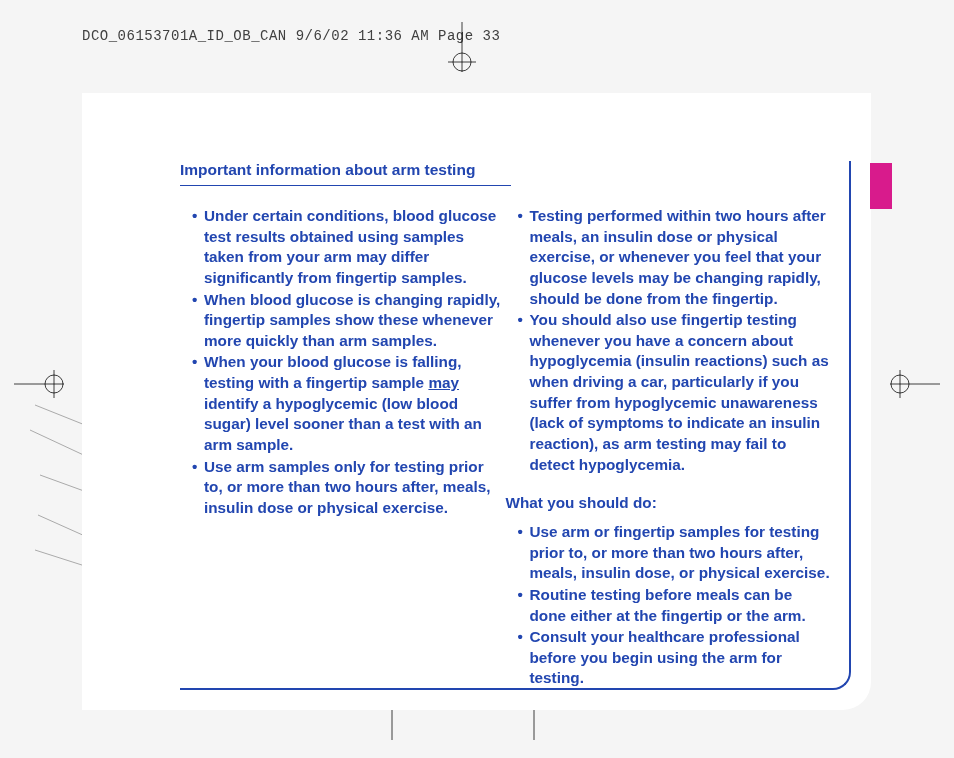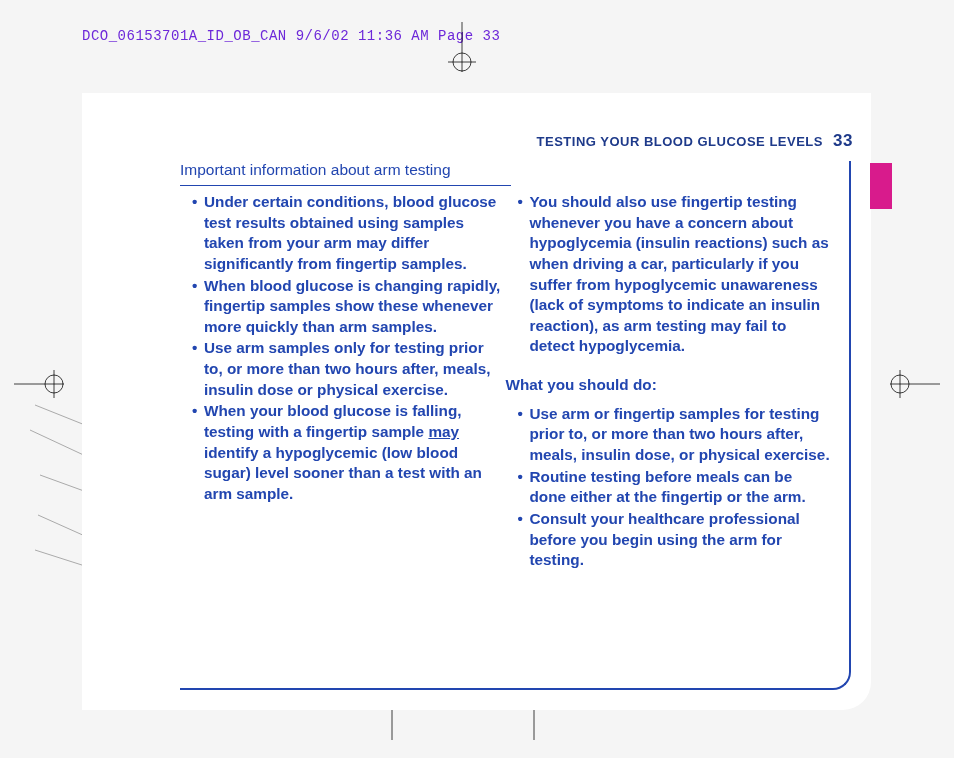--- a/index.html
+++ b/index.html
@@ -10,21 +10,21 @@
       font-family: 'Helvetica Neue', Arial, sans-serif;
       position: relative;
       overflow: hidden;
     }
     .printer-header {
       position: absolute;
       top: 28px;
       left: 82px;
       font-family: 'Courier New', monospace;
       font-size: 14px;
-      color: #6d28d9;
+      color: #404040;
       letter-spacing: 0.5px;
     }
     .crop-mark {
       position: absolute;
       stroke: #000;
       stroke-width: 0.75;
       fill: none;
     }
     .main-card {
       position: absolute;
@@ -66,24 +66,24 @@
       bottom: 20px;
       border: 2px solid #2246b0;
       border-top: none;
       border-left: none;
       border-radius: 0 0 18px 0;
       padding: 0 18px 18px 0;
     }
     .section-title {
       color: #2246b0;
       font-size: 15.5px;
-      font-weight: 400;
+      font-weight: 700;
       padding-bottom: 6px;
       border-bottom: 1px solid #2246b0;
-      margin-bottom: 6px;
+      margin-bottom: 20px;
       margin-right: 320px;
     }
     .columns {
       display: flex;
     }
     .col {
       flex: 1;
       color: #2246b0;
       font-size: 15.3px;
       font-weight: 700;
@@ -146,37 +146,34 @@
 
 <svg class="bg-line" style="top:400px;left:30px" width="130" height="200">
   <path d="M5,5 L55,25"></path>
     <path d="M0,30 L60,58"></path>
     <path d="M10,75 L65,95"></path>
     <path d="M8,115 L75,145"></path>
     <path d="M5,150 L130,190"></path>
 </svg>
 
 <div class="main-card">
-  <div class="header-line">
-    <span>TESTING YOUR BLOOD GLUCOSE LEVELS</span>
-    <span class="page-num">33</span>
-  </div>
   <div class="content">
     <div class="section-title">Important information about arm testing</div>
     <div class="columns">
       <div class="col">
         <ul>
           <li>Under certain conditions, blood glucose test results obtained using samples taken from your arm may differ significantly from fingertip samples.</li>
           <li>When blood glucose is changing rapidly, fingertip samples show these whenever more quickly than arm samples.</li>
+          <li><span>When your blood glucose is falling, testing with a fingertip sample </span><span class="underline">may</span><span> identify a hypoglycemic (low blood sugar) level sooner than a test with an arm sample.</span></li>
           <li>Use arm samples only for testing prior to, or more than two hours after, meals, insulin dose or physical exercise.</li>
-          <li><span>When your blood glucose is falling, testing with a fingertip sample </span><span class="underline">may</span><span> identify a hypoglycemic (low blood sugar) level sooner than a test with an arm sample.</span></li>
         </ul>
       </div>
       <div class="col">
         <ul>
+          <li>Testing performed within two hours after meals, an insulin dose or physical exercise, or whenever you feel that your glucose levels may be changing rapidly, should be done from the fingertip.</li>
           <li>You should also use fingertip testing whenever you have a concern about hypoglycemia (insulin reactions) such as when driving a car, particularly if you suffer from hypoglycemic unawareness (lack of symptoms to indicate an insulin reaction), as arm testing may fail to detect hypoglycemia.</li>
         </ul>
         <div class="subheading">What you should do:</div>
         <ul>
           <li>Use arm or fingertip samples for testing prior to, or more than two hours after, meals, insulin dose, or physical exercise.</li>
           <li>Routine testing before meals can be done either at the fingertip or the arm.</li>
           <li>Consult your healthcare professional before you begin using the arm for testing.</li>
         </ul>
       </div>
     </div>

